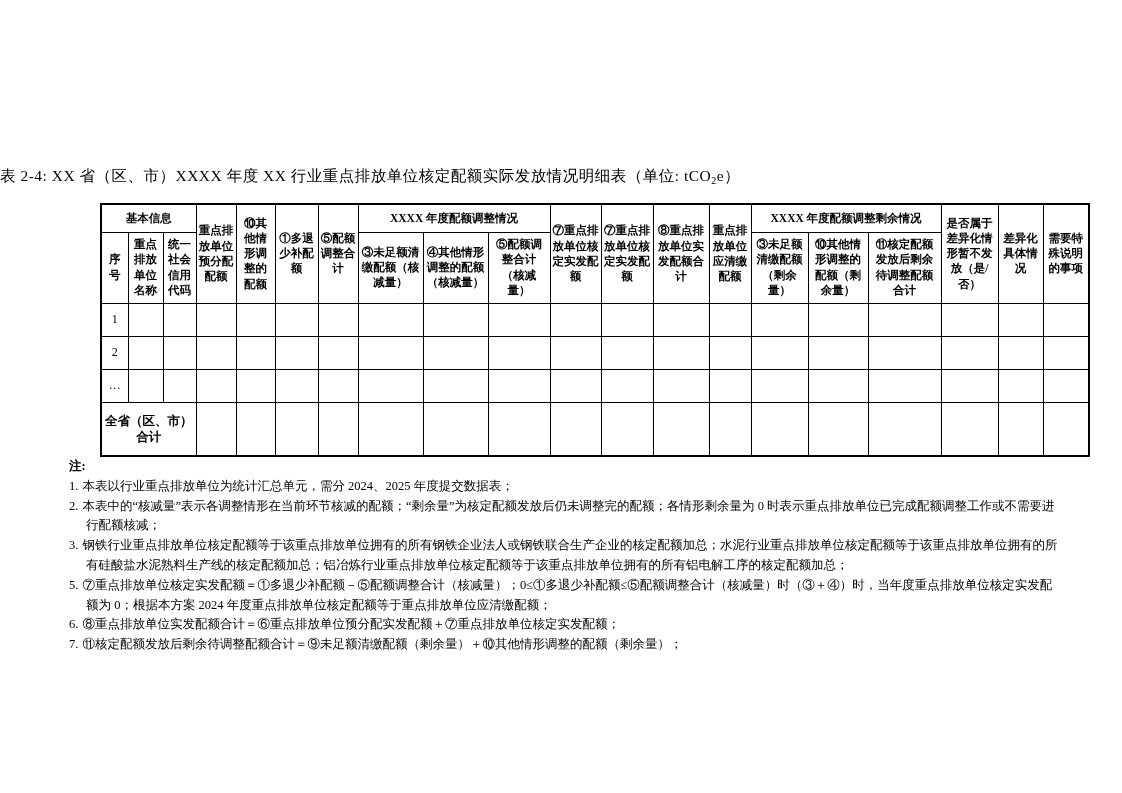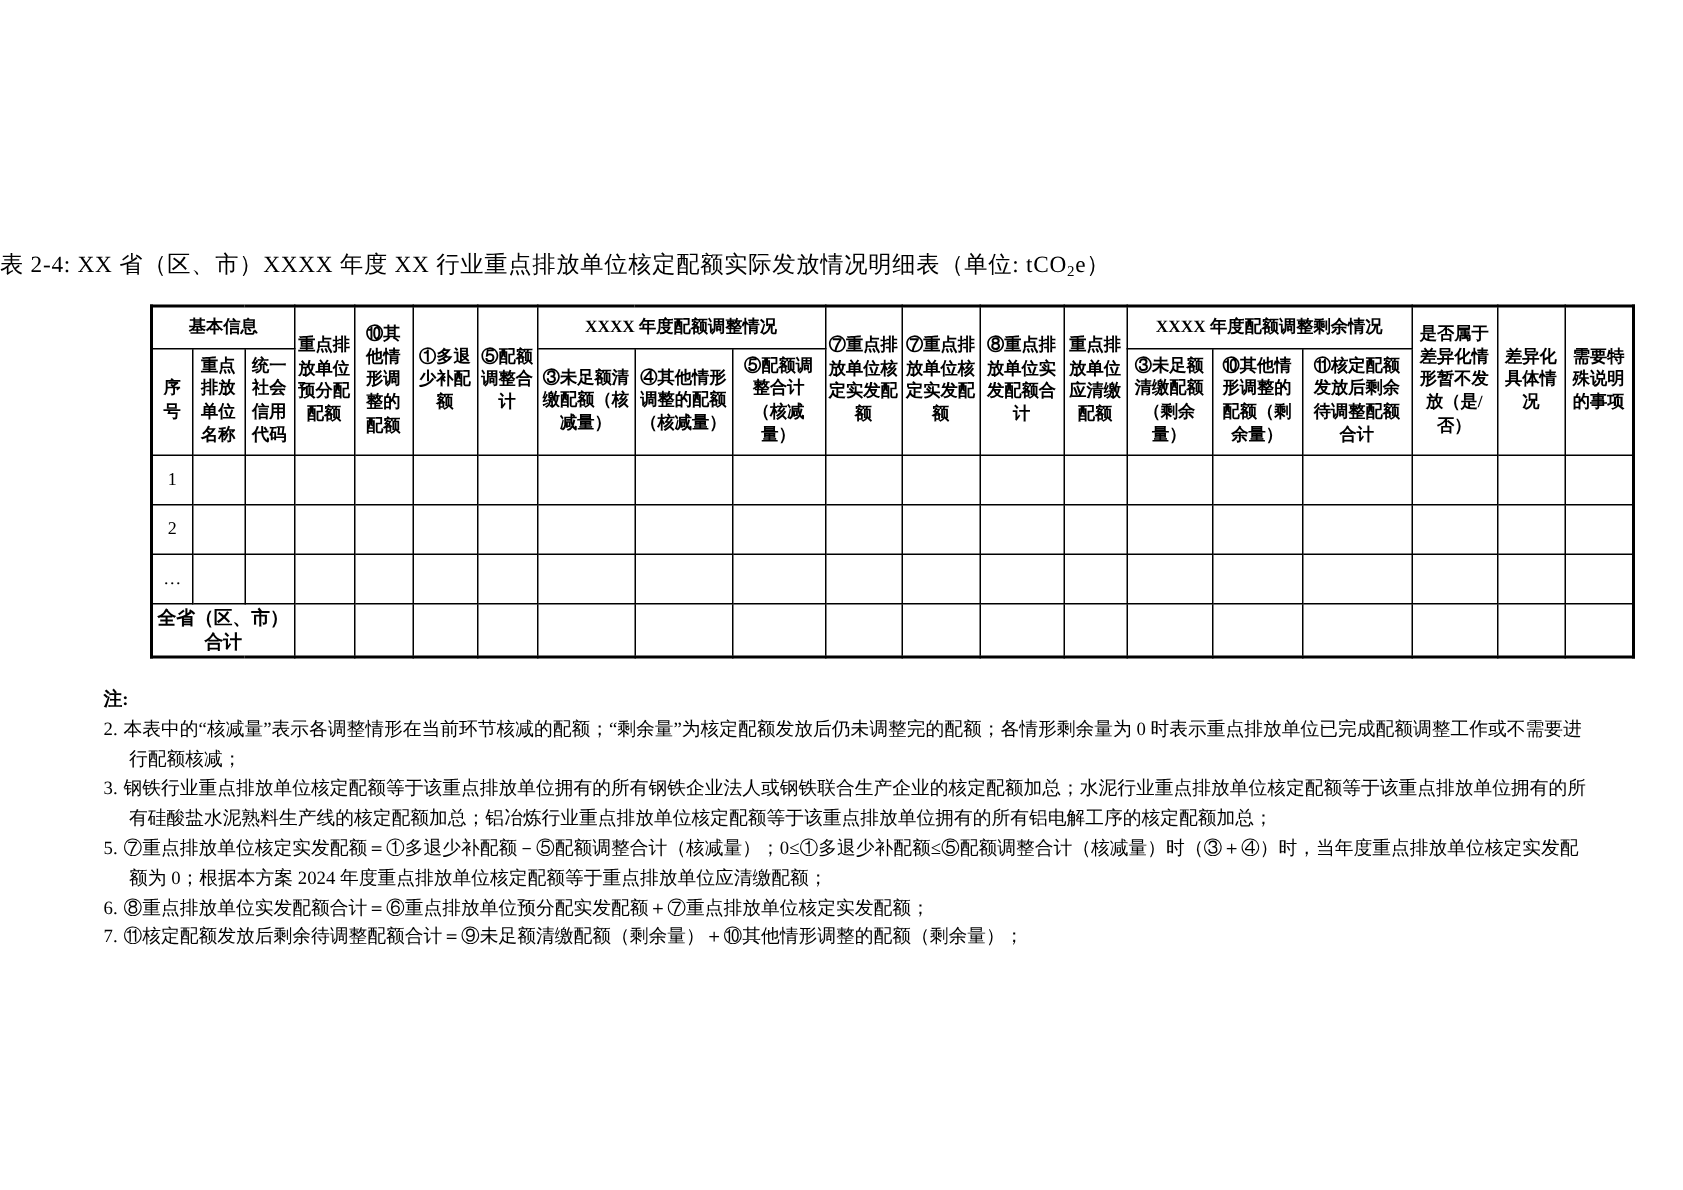--- a/index.html
+++ b/index.html
@@ -45,21 +45,21 @@
     overflow: hidden;
   }
   .alloc-table th {
     font-weight: bold;
     font-size: 11.5px;
     line-height: 1.32;
   }
   .alloc-table tr.h1 { height: 28px; }
   .alloc-table tr.h2 { height: 71px; }
   .alloc-table tr.data-row { height: 33px; }
-  .alloc-table tr.total-row { height: 36px; }
+  .alloc-table tr.total-row { height: 54px; }
   .alloc-table td { font-size: 12px; }
   .alloc-table td.total-label {
     font-weight: bold;
     font-size: 12.5px;
     line-height: 1.3;
   }
   .notes {
     position: absolute;
     left: 69px;
     top: 457px;
@@ -227,20 +227,21 @@
           <td></td>
           <td></td>
           <td></td>
           <td></td>
       </tr>
     </tbody>
   </table>
 
   <div class="notes">
     <div class="notes-label">注:</div>
+    <div class="note"><span class="note-num">1.</span><span class="note-text">本表以行业重点排放单位为统计汇总单元，需分 2024、2025 年度提交数据表；</span></div>
     <div class="note"><span class="note-num">2.</span><span class="note-text">本表中的“核减量”表示各调整情形在当前环节核减的配额；“剩余量”为核定配额发放后仍未调整完的配额；各情形剩余量为 0 时表示重点排放单位已完成配额调整工作或不需要进行配额核减；</span></div>
     <div class="note"><span class="note-num">3.</span><span class="note-text">钢铁行业重点排放单位核定配额等于该重点排放单位拥有的所有钢铁企业法人或钢铁联合生产企业的核定配额加总；水泥行业重点排放单位核定配额等于该重点排放单位拥有的所有硅酸盐水泥熟料生产线的核定配额加总；铝冶炼行业重点排放单位核定配额等于该重点排放单位拥有的所有铝电解工序的核定配额加总；</span></div>
     <div class="note"><span class="note-num">5.</span><span class="note-text">⑦重点排放单位核定实发配额＝①多退少补配额－⑤配额调整合计（核减量）；0≤①多退少补配额≤⑤配额调整合计（核减量）时（③＋④）时，当年度重点排放单位核定实发配额为 0；根据本方案 2024 年度重点排放单位核定配额等于重点排放单位应清缴配额；</span></div>
     <div class="note"><span class="note-num">6.</span><span class="note-text">⑧重点排放单位实发配额合计＝⑥重点排放单位预分配实发配额＋⑦重点排放单位核定实发配额；</span></div>
     <div class="note"><span class="note-num">7.</span><span class="note-text">⑪核定配额发放后剩余待调整配额合计＝⑨未足额清缴配额（剩余量）＋⑩其他情形调整的配额（剩余量）；</span></div>
   </div>
 
 
 </div>
 

